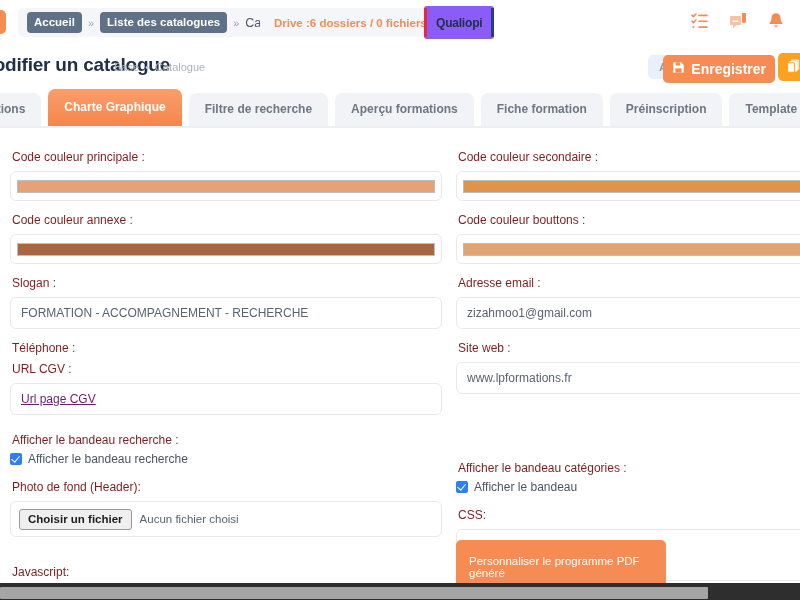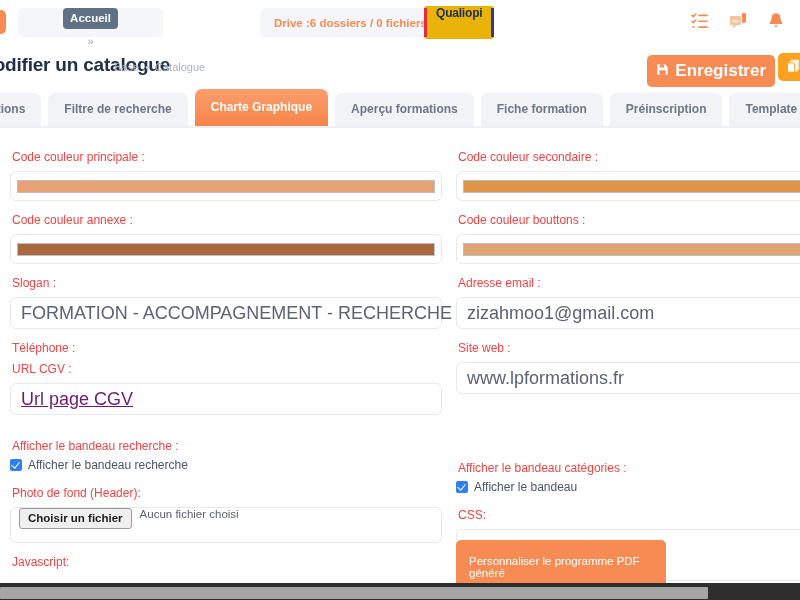--- a/index.html
+++ b/index.html
@@ -18,42 +18,42 @@
     display: flex; align-items: center;
   }
   .topbar-left-stub {
     position: absolute; left: -6px; top: 10px;
     width: 12px; height: 24px; border-radius: 5px;
     background: #f68b54;
   }
   .crumb-group {
     position: absolute; left: 18px; top: 8px; height: 29px;
     background: #f4f6f9; border-radius: 6px;
-    display: flex; align-items: center; padding: 0 9px; gap: 6px; flex-direction: column;
+    display: flex; align-items: center; padding: 0 9px; gap: 6px;
   }
   .crumb-pill {
     background: #5f7186; color: #ffffff;
     font-size: 11.5px; font-weight: bold;
     padding: 4px 7px 5px; border-radius: 4px;
     white-space: nowrap;
   }
   .crumb-sep { color: #9aa5b1; font-size: 11px; }
   .crumb-plain { color: #4a5568; font-size: 12.5px; white-space: nowrap; }
 
   .drive-box {
     position: absolute; left: 260px; top: 8px; height: 29px;
     background: #f4f6f9; border-radius: 6px;
     display: flex; align-items: center; padding: 0 14px;
   }
   .drive-text { color: #f68b54; font-size: 11.5px; font-weight: bold; white-space: nowrap; }
 
   .qualiopi-box {
     position: absolute; left: 424px; top: 6px; height: 33px;
-    background: #eab308; border-radius: 3px;
-    display: flex; align-items: flex-start; padding: 0 12px;
+    background: #8b5cf6; border-radius: 3px;
+    display: flex; align-items: center; padding: 0 12px;
   }
   .qualiopi-box::before, .qualiopi-box::after {
     content: ""; position: absolute; top: 2px; width: 3px; height: 29px;
   }
   .qualiopi-box::before { left: 0; background: #e5293e; }
   .qualiopi-box::after { right: 0; background: #2a3b8f; }
   .qualiopi-text { color: #20304a; font-size: 12px; font-weight: bold; letter-spacing: -.2px; }
 
   .topicons { position: absolute; right: 14px; top: 11px; display: flex; gap: 18px; align-items: center; }
   .ticon { width: 20px; height: 20px; display: block; }
@@ -77,21 +77,21 @@
   .btn-aide {
     position: absolute; right: 105px; top: 55px;
     background: #e8f1fb; color: #8c9aad;
     font-size: 11.5px; font-weight: bold;
     padding: 6px 11px; border-radius: 5px; border: none;
     cursor: pointer;
   }
   .btn-save {
     position: absolute; right: 25px; top: 55px;
     background: #f68b54; color: #ffffff;
-    font-size: 17px; font-weight: bold;
+    font-size: 14px; font-weight: bold;
     padding: 6px 9px; border-radius: 5px; border: none;
     display: flex; align-items: center; gap: 6px;
     cursor: pointer; white-space: nowrap;
   }
   .btn-copy {
     position: absolute; right: -10px; top: 53px;
     width: 32px; height: 28px; border-radius: 5px;
     background: #fba221; border: none;
     display: flex; align-items: center; justify-content: center;
     cursor: pointer;
@@ -126,32 +126,32 @@
 
   
   .form-area {
     position: absolute; left: 0; top: 128px; width: 800px; height: 455px;
     background: #ffffff;
   }
   .col-left  { position: absolute; left: 10px;  top: 22px; width: 432px; }
   .col-right { position: absolute; left: 456px; top: 22px; width: 368px; }
 
   .fld-label {
-    font-size: 12px; color: #ef4444;
+    font-size: 12px; color: #7f1d1d;
     margin: 0 0 7px 2px; white-space: nowrap;
   }
   .fld-label.tight { margin-bottom: 5px; }
   .input-box {
     width: 100%; height: 32px;
     border: 1px solid #e6e9ee; border-radius: 6px;
     background: #ffffff;
     display: flex; align-items: center; padding: 0 10px;
     margin-bottom: 12px;
   }
-  .input-val { font-size: 18px; color: #5a6372; white-space: nowrap; }
+  .input-val { font-size: 12px; color: #5a6372; white-space: nowrap; }
   .input-val.placeholder { color: #701a75; text-decoration: underline; }
   .color-box {
     width: 100%; height: 30px;
     border: 1px solid #e6e9ee; border-radius: 6px;
     background: #ffffff;
     display: flex; align-items: center; padding: 0 6px;
     margin-bottom: 12px;
   }
   .swatch { width: 100%; height: 13px; border: 1px solid #b9bfc7; }
 
@@ -165,22 +165,22 @@
     width: 4px; height: 7px;
     border: solid #ffffff; border-width: 0 1.6px 1.6px 0;
     transform: rotate(40deg);
   }
   .check-label { font-size: 12px; color: #4a5568; white-space: nowrap; }
 
   .file-box {
     width: 100%; height: 36px;
     border: 1px solid #e6e9ee; border-radius: 6px;
     background: #ffffff;
-    display: flex; align-items: flex-start; padding: 0 8px; gap: 8px;
-    margin-bottom: 12px;
+    display: flex; align-items: center; padding: 0 8px; gap: 8px;
+    margin-bottom: 28px;
   }
   .file-btn {
     background: #efefef; border: 1px solid #9a9a9a; border-radius: 3px;
     font-size: 11.5px; color: #1c1c1c; padding: 3px 8px 4px;
     font-weight: bold; cursor: pointer; white-space: nowrap;
   }
   .file-none { font-size: 11.5px; color: #5a6372; white-space: nowrap; }
 
   .textarea-box {
     width: 100%; height: 52px;
@@ -284,22 +284,22 @@
       <rect x="5" y="1.6" width="8.2" height="10.4" rx="1" fill="#fde3bb"></rect>
       <rect x="3.2" y="3.2" width="8.2" height="10.4" rx="1" fill="#ffffff"></rect>
       <rect x="1.6" y="4.8" width="7" height="9.4" rx="1" fill="#ffffff" stroke="#fba221" stroke-width="1"></rect>
     </svg>
   </span>
 </button>
 
 <div class="tabstrip">
   <div class="tabstrip-inner">
     <div class="tab">Nom &amp; Formations</div>
+    <div class="tab active">Charte Graphique</div>
     <div class="tab">Filtre de recherche</div>
-    <div class="tab active">Charte Graphique</div>
     <div class="tab">Aperçu formations</div>
     <div class="tab">Fiche formation</div>
     <div class="tab">Préinscription</div>
     <div class="tab">Template Visuel</div>
 
   </div>
 </div>
 <div class="tab-underline"></div>
 
 <div class="form-area">
@@ -321,21 +321,21 @@
       <span class="input-val">FORMATION - ACCOMPAGNEMENT - RECHERCHE</span>
     </div>
 
     <div class="fld-label">Téléphone :</div>
 
     <div class="fld-label">URL CGV :</div>
     <div class="input-box">
       <span class="input-val placeholder">Url page CGV</span>
     </div>
 
-    <div class="fld-label tight" style="margin-top:24px">Afficher le bandeau recherche :</div>
+    <div class="fld-label tight" style="margin-top:18px">Afficher le bandeau recherche :</div>
     <div class="check-row">
       <span class="cbx"></span>
       <span class="check-label">Afficher le bandeau recherche</span>
     </div>
 
     <div class="fld-label">Photo de fond (Header):</div>
     <div class="file-box">
       <span class="file-btn">Choisir un fichier</span>
       <span class="file-none">Aucun fichier choisi</span>
     </div>

